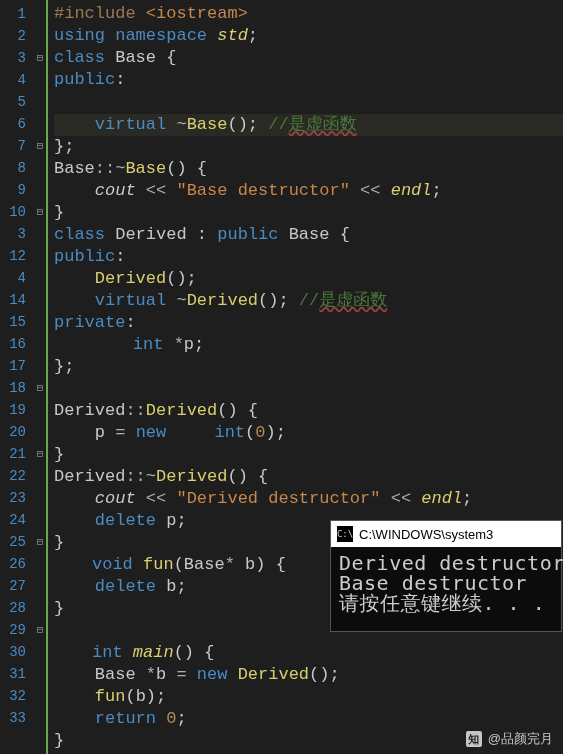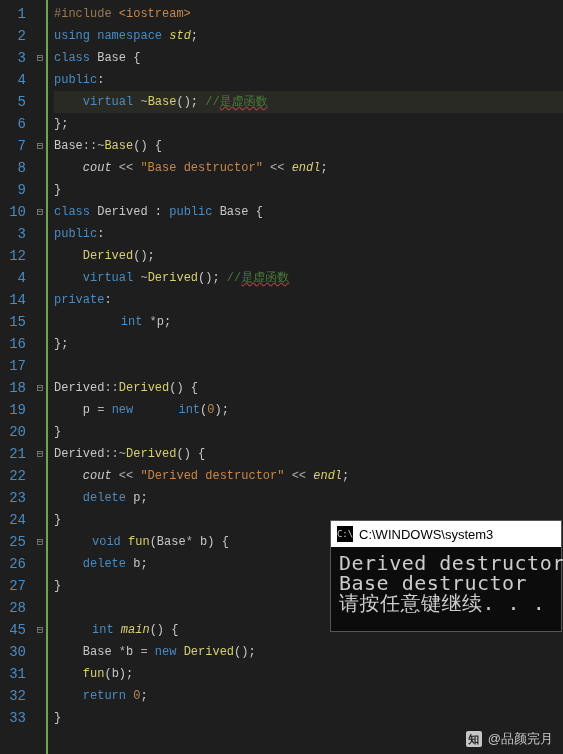--- a/index.html
+++ b/index.html
@@ -37,24 +37,24 @@
     text-align: center;
     user-select: none;
     border-right: 2px solid #6aa84f;
   }
   .fold-col div { height: 22px; }
   .code {
     padding: 3px 0 3px 6px;
     line-height: 22px;
     white-space: pre;
     flex: 1;
-    font-size: 12px;
+    font-size: 17px;
   }
   .code .line { height: 22px; }
-  .line.hl { background: #2a2a24; }
+  .line.hl { background: #2a2a24; margin-top: 23px; }
   .kw   { color: #4a8bc2; }
   .type { color: #4a8bc2; margin-left: 38px; }
   .ident{ color: #c8c8c8; }
   .cls  { color: #c8c8c8; }
   .func { color: #d8d070; }
   .funcit { color: #d8d070; font-style: italic; }
   .op   { color: #b0b0b0; }
   .punc { color: #c8c8c8; }
   .str  { color: #c8864a; }
   .num  { color: #b48a5a; }
@@ -152,21 +152,21 @@
       <div>19</div>
       <div>20</div>
       <div>21</div>
       <div>22</div>
       <div>23</div>
       <div>24</div>
       <div>25</div>
       <div>26</div>
       <div>27</div>
       <div>28</div>
-      <div>45</div>
+      <div>29</div>
       <div>30</div>
       <div>31</div>
       <div>32</div>
       <div>33</div>
     </div>
   <div class="fold-col" id="foldcol">
       <div></div>
       <div></div>
       <div>⊟</div>
       <div></div>

